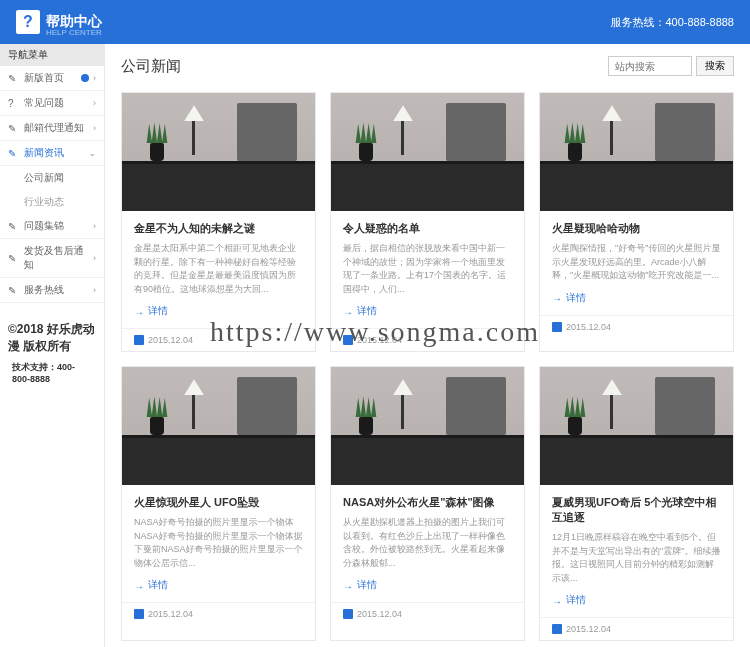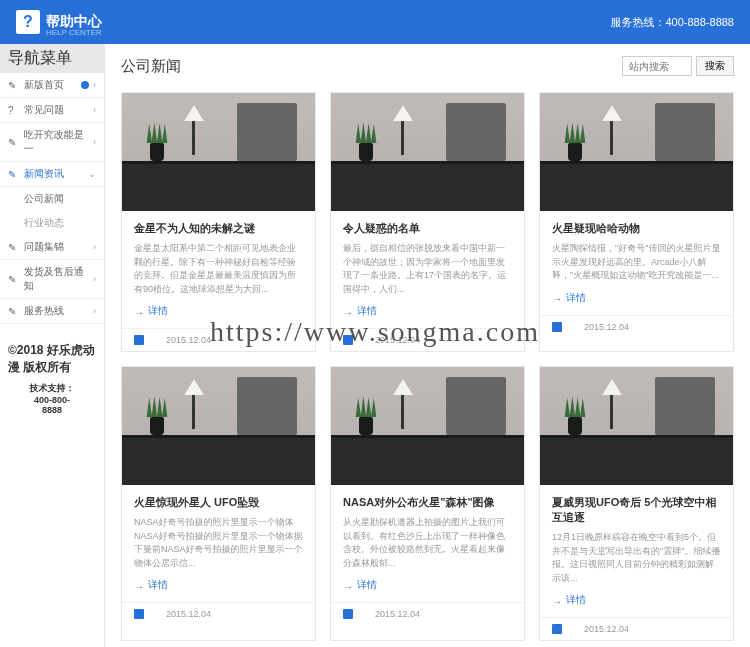--- a/index.html
+++ b/index.html
@@ -8,55 +8,55 @@
     .header { background: #2670d8; color: #fff; padding: 6px 16px; display: flex; justify-content: space-between; align-items: center; }
     .header-left { display: flex; align-items: center; gap: 6px; }
     .logo-icon { width: 24px; height: 24px; background: #fff; color: #2670d8; display: flex; align-items: center; justify-content: center; font-weight: bold; font-size: 16px; border-radius: 2px; }
     .logo-text { display: flex; flex-direction: column; line-height: 1.1; margin-top: 8px; }
     .logo-title { font-size: 14px; font-weight: bold; }
     .logo-sub { font-size: 8px; color: #a8c8f0; }
     .hotline { font-size: 11px; }
     
     .container { display: flex; min-height: calc(100vh - 36px); }
     .sidebar { width: 105px; background: #fff; border-right: 1px solid #e8e8e8; padding-top: 0; font-size: 10px; }
-    .sidebar-title { background: #e8e8e8; padding: 4px 8px; font-size: 16px; color: #333; }
+    .sidebar-title { background: #e8e8e8; padding: 4px 8px; font-size: 10px; color: #333; }
     .nav-item { display: flex; align-items: center; padding: 5px 8px; color: #666; border-bottom: 1px solid #f0f0f0; position: relative; cursor: pointer; }
     .nav-item.active { color: #2670d8; }
     .nav-item .nav-icon { width: 12px; display: inline-block; margin-right: 4px; font-size: 10px; }
     .nav-item .chevron { margin-left: auto; font-size: 9px; color: #999; }
     .nav-item .radio { margin-left: auto; width: 8px; height: 8px; border-radius: 50%; background: #2670d8; }
     .sub-item { padding: 5px 8px 5px 24px; color: #999; font-size: 10px; cursor: pointer; }
     .sub-item.active { color: #666; }
     .copyright { padding: 18px 8px 4px; font-size: 12px; color: #333; font-weight: bold; }
-    .support { padding: 2px 24px; font-size: 9px; color: #333; font-weight: bold; text-align: center; }
+    .support { padding: 2px 12px; font-size: 9px; color: #333; font-weight: bold; }
     
     .main { flex: 1; padding: 12px 16px; background: #fff; }
     .main-header { display: flex; justify-content: space-between; align-items: center; margin-bottom: 16px; }
     .page-title { font-size: 15px; color: #333; font-weight: normal; }
     .search-area { display: flex; gap: 4px; }
-    .search-input { border: 1px solid #ccc; padding: 2px 6px; font-size: 10px; width: 70px; }
+    .search-input { border: 1px solid #ccc; padding: 2px 6px; font-size: 10px; width: 84px; }
     .search-btn { border: 1px solid #ccc; background: #f5f5f5; padding: 2px 8px; font-size: 10px; cursor: pointer; }
     
     .cards { display: grid; grid-template-columns: repeat(3, 1fr); gap: 14px; margin-bottom: 20px; }
     .card { border: 1px solid #e8e8e8; background: #fff; }
     .card-img { width: 100%; height: 118px; background: linear-gradient(to bottom, #c0bbb8 0%, #b8b3b0 58%, #1a1a1a 58%, #1a1a1a 60%, #2a2a2a 60%, #2a2a2a 100%); position: relative; }
     .lamp { position: absolute; top: 12px; left: 58px; width: 36px; height: 50px; }
     .lamp::before { content: ""; position: absolute; top: 0; left: 4px; width: 20px; height: 16px; background: #f5f5f0; clip-path: polygon(50% 0%, 100% 100%, 0% 100%); }
     .lamp::after { content: ""; position: absolute; top: 16px; left: 12px; width: 3px; height: 34px; background: #333; }
     .plant { position: absolute; top: 28px; left: 20px; width: 30px; height: 40px; }
     .plant::before { content: ""; position: absolute; top: 0; left: 2px; width: 26px; height: 22px; background: #3a6b3a; clip-path: polygon(10% 100%,20% 10%,30% 90%,40% 5%,50% 95%,60% 8%,70% 92%,80% 12%,90% 100%); }
     .plant::after { content: ""; position: absolute; bottom: 0; left: 8px; width: 14px; height: 18px; background: #1a1a1a; border-radius: 2px 2px 4px 4px; }
     .monitor { position: absolute; top: 10px; right: 18px; width: 60px; height: 58px; background: #666; border-radius: 2px; }
     
     .card-body { padding: 10px 12px; }
     .card-title { font-size: 11px; color: #333; font-weight: bold; margin-bottom: 6px; }
     .card-desc { font-size: 9px; color: #999; line-height: 1.5; margin-bottom: 8px; min-height: 26px; }
     .card-link { font-size: 10px; color: #2670d8; display: flex; align-items: center; gap: 4px; cursor: pointer; }
     .card-link .arrow { font-size: 10px; }
-    .card-footer { border-top: 1px solid #f0f0f0; padding: 6px 12px; display: flex; align-items: center; gap: 22px; font-size: 9px; color: #999; }
+    .card-footer { border-top: 1px solid #f0f0f0; padding: 6px 12px; display: flex; align-items: center; gap: 4px; font-size: 9px; color: #999; }
     .date-icon { width: 10px; height: 10px; background: #2670d8; border-radius: 1px; display: inline-block; }
     
     .watermark { position: absolute; top: 316px; left: 50%; transform: translateX(-50%); font-size: 28px; color: #555; font-family: serif; letter-spacing: 2px; z-index: 10; pointer-events: none; }
   </style>
 </head>
 <body>
 
 <div class="header">
   <div class="header-left">
     <div class="logo-icon">?</div>
@@ -80,21 +80,21 @@
       <span class="radio"></span>
       <span class="chevron" style="margin-left:4px">›</span>
     </div>
     <div class="nav-item">
       <span class="nav-icon">?</span>
       <span>常见问题</span>
       <span class="chevron">›</span>
     </div>
     <div class="nav-item">
       <span class="nav-icon">✎</span>
-      <span>吃开究改能是一</span>
+      <span>邮箱代理通知</span>
       <span class="chevron">›</span>
     </div>
     <div class="nav-item active">
       <span class="nav-icon">✎</span>
       <span>新闻资讯</span>
       <span class="chevron">⌄</span>
     </div>
     <div class="sub-item active">公司新闻</div>
     <div class="sub-item">行业动态</div>
     <div class="nav-item">

